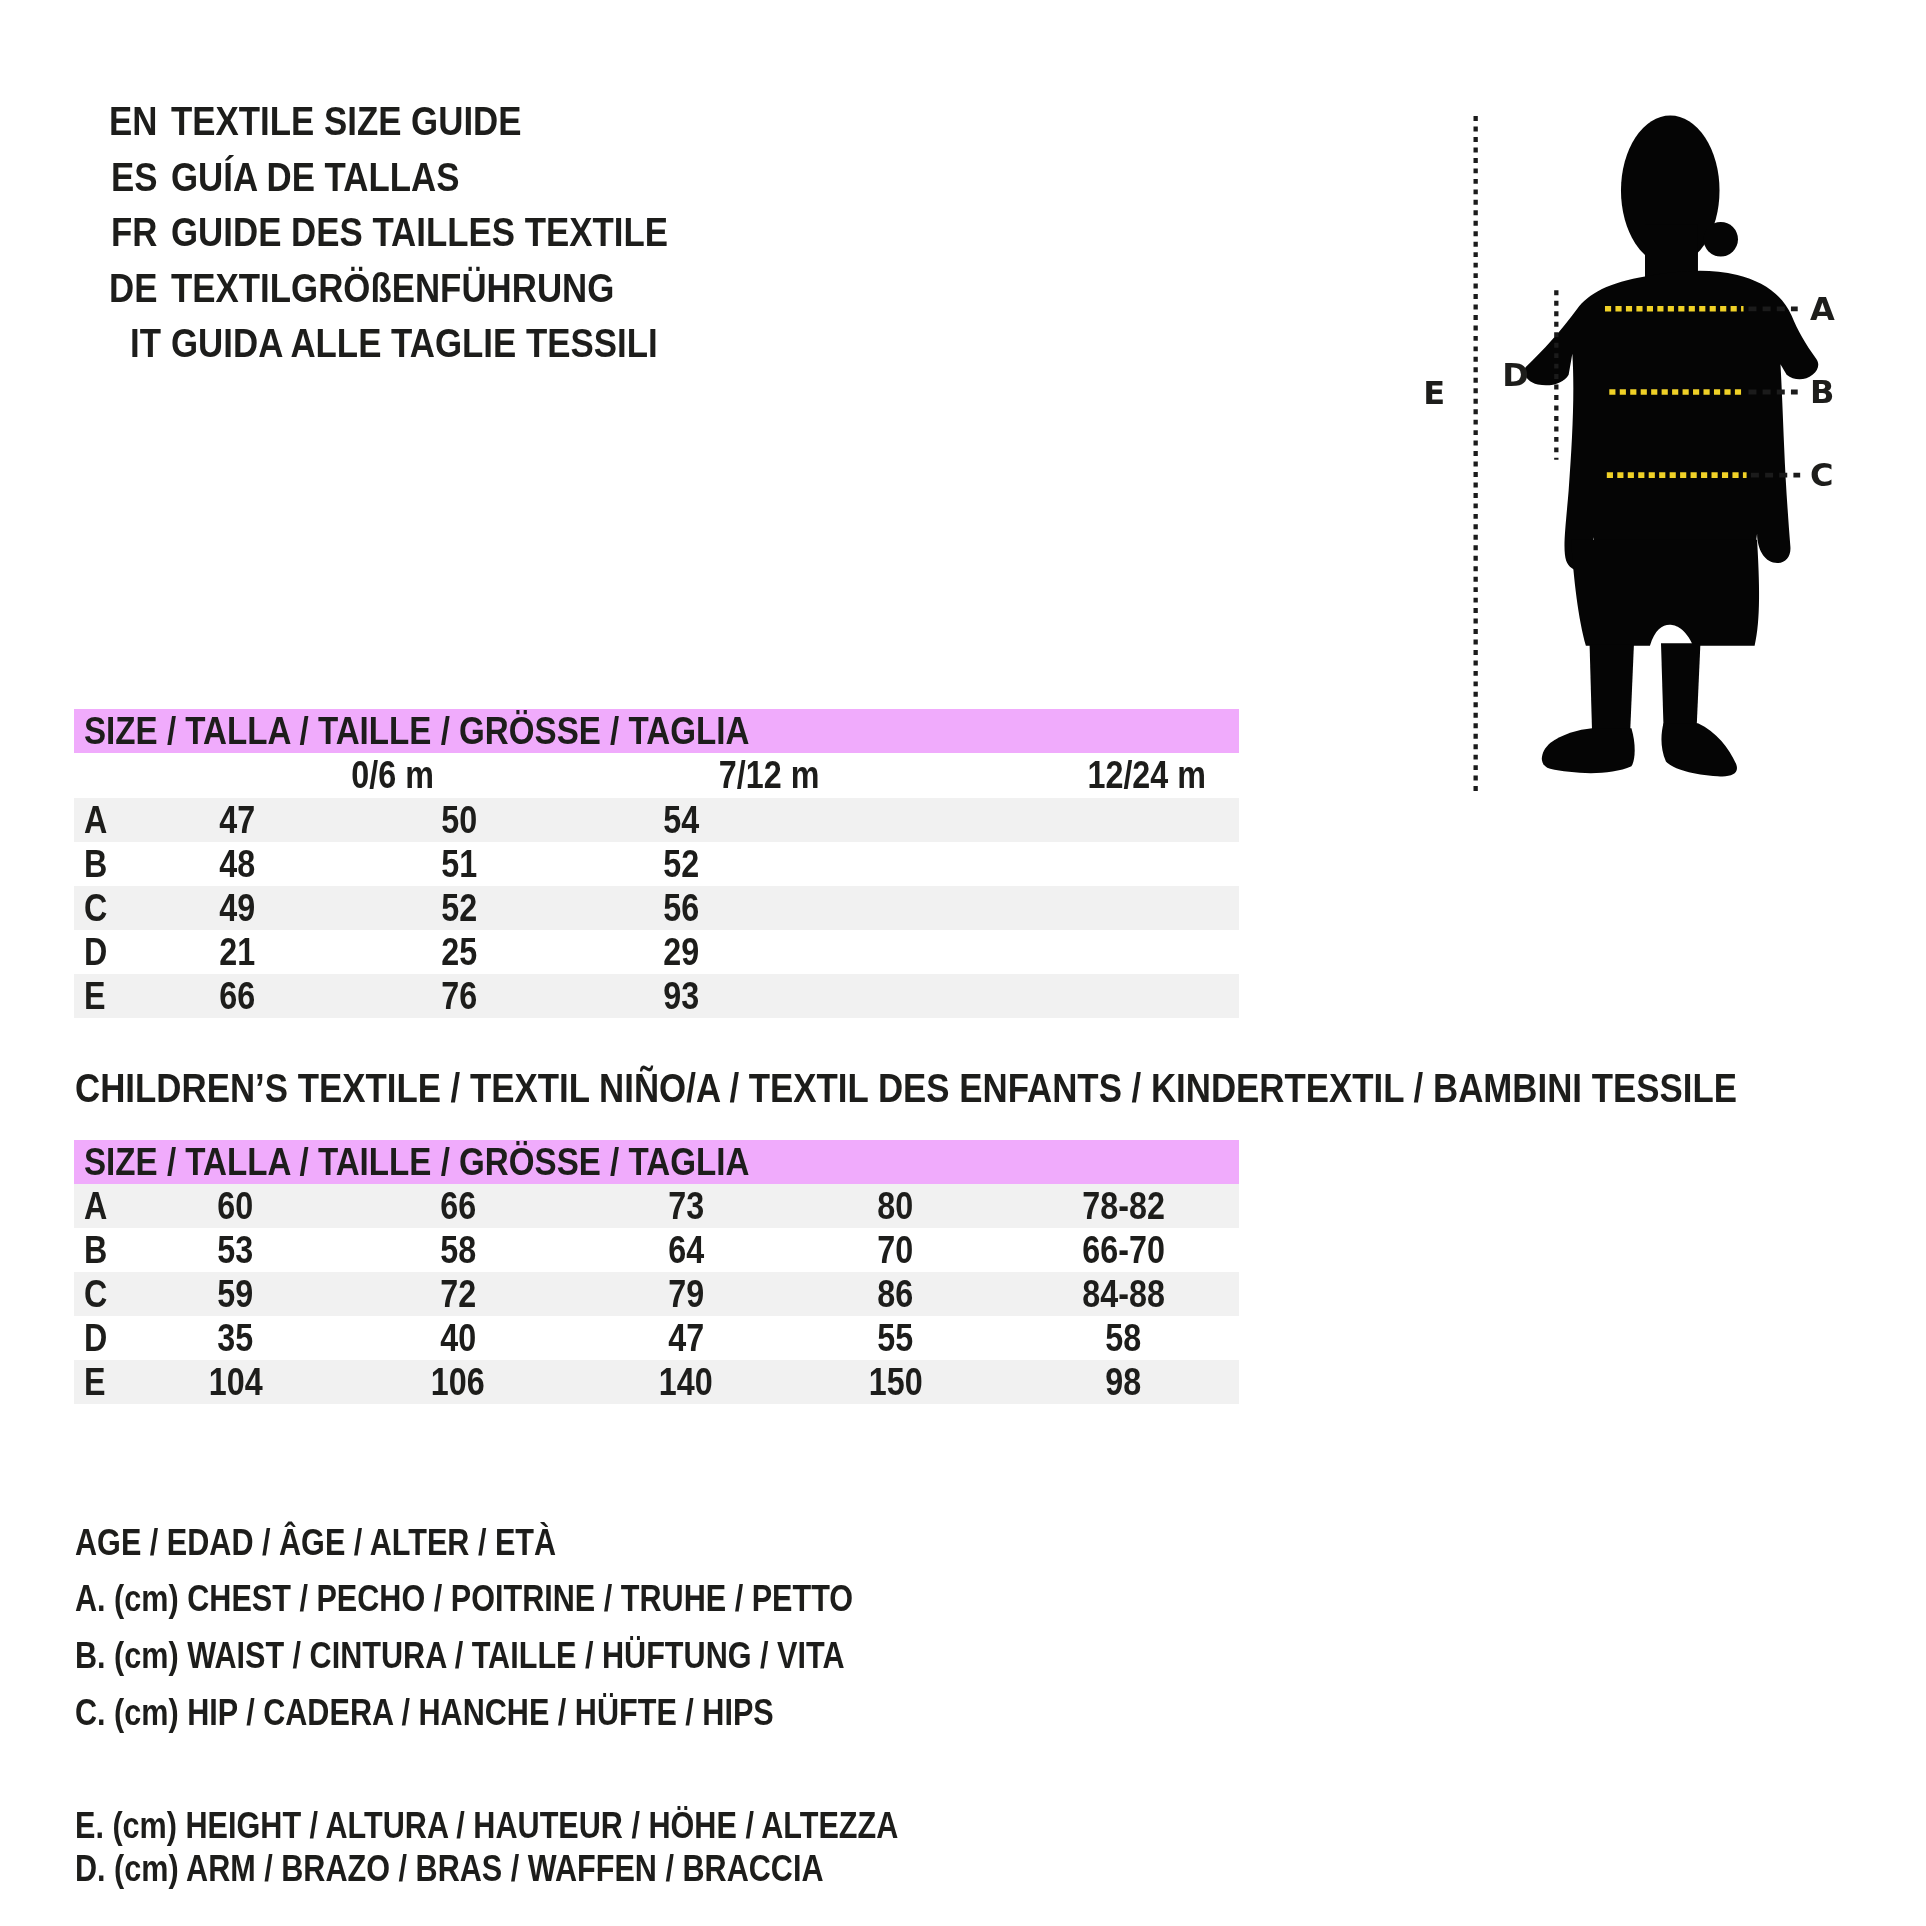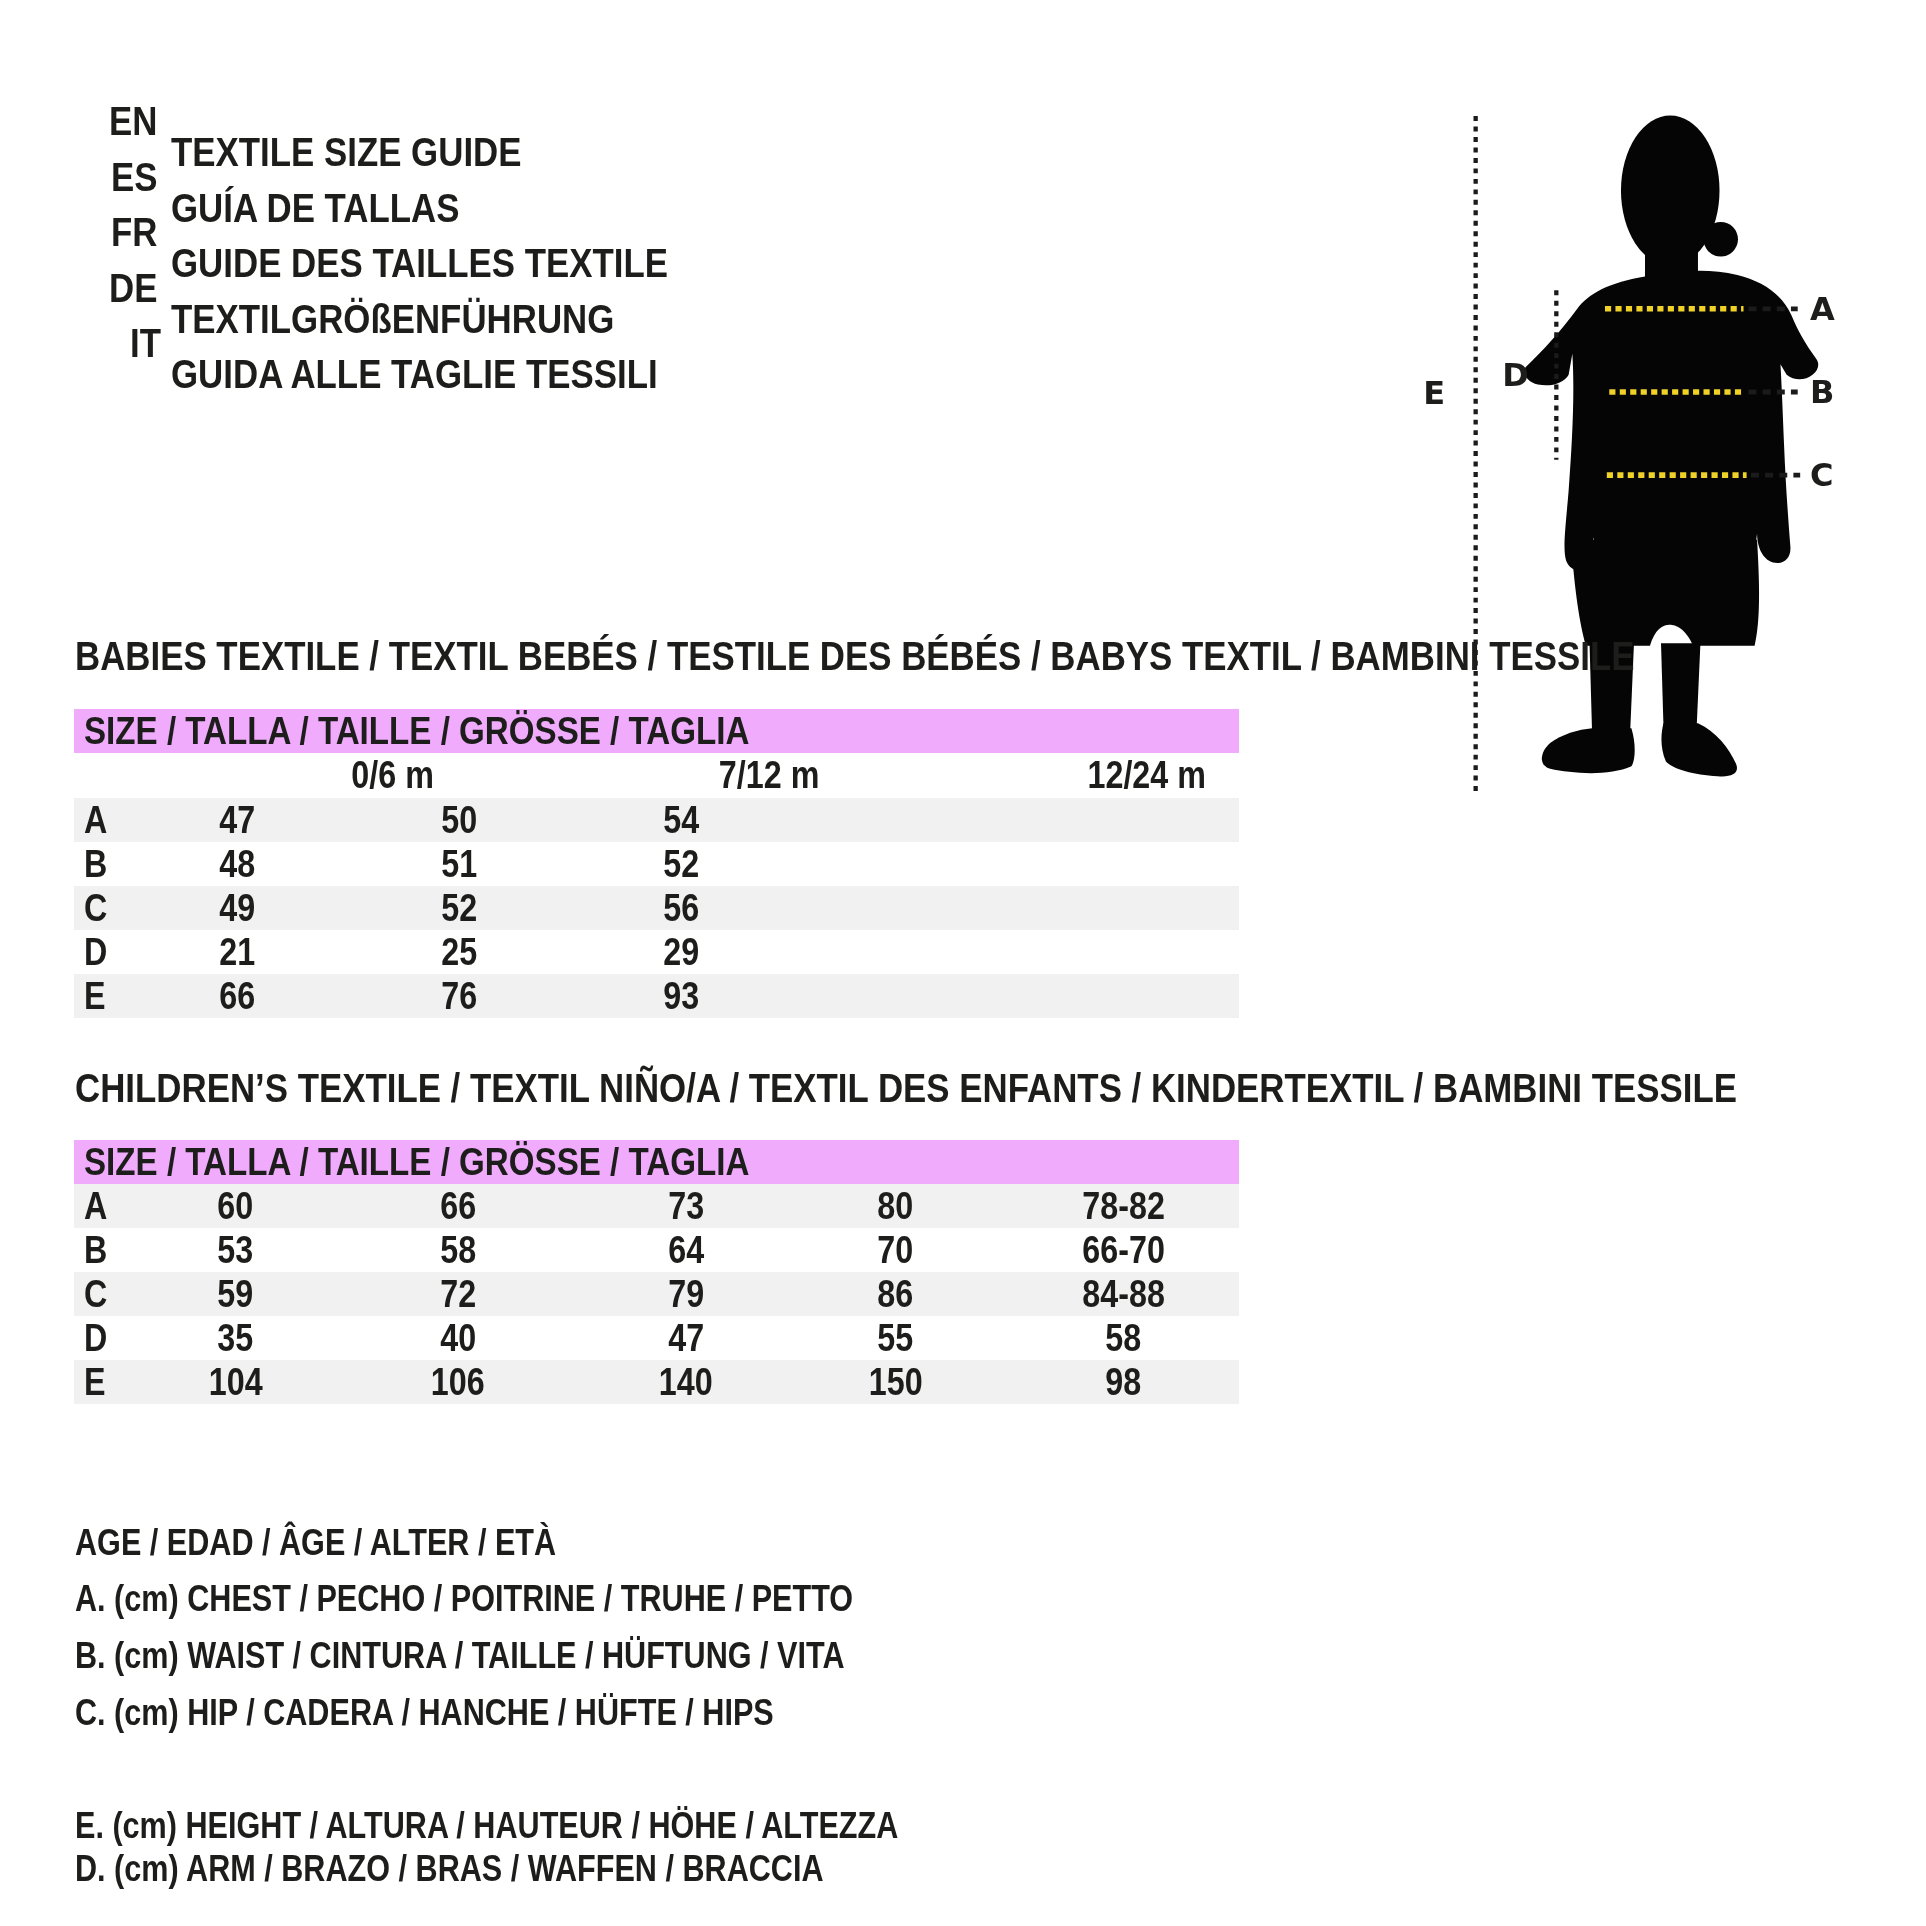--- a/index.html
+++ b/index.html
@@ -4,21 +4,21 @@
 <style>
   html,body{margin:0;padding:0;background:#ffffff;}
   .canvas{
     position:relative;width:1926px;height:1926px;background:#ffffff;
     font-family:"Liberation Sans",sans-serif;font-weight:700;color:#1d1d1b;overflow:hidden;
   }
   .cond{display:inline-block;transform:scaleX(0.85);transform-origin:left center;white-space:nowrap;}
   
   .lang-row{position:absolute;left:74px;height:43px;font-size:41px;line-height:43px;}
   .lang-code{position:absolute;left:0;top:0;width:92px;text-align:right;}
-  .lang-title{position:absolute;left:97px;top:0;margin-top:31px;}
+  .lang-title{position:absolute;left:97px;top:0;}
   
   .sec-head{position:absolute;left:75px;font-size:41px;line-height:43px;}
   
   .tbl{position:absolute;left:74px;width:1165px;}
   .size-bar{height:44px;background:#f0abfc;line-height:44px;font-size:39px;padding-left:10px;box-sizing:border-box;}
   .colhead-row{display:flex;height:45px;line-height:45px;font-size:38px;justify-content:space-between;}
   .data-row{display:flex;height:44px;line-height:44px;font-size:38px;}
   .stripe{background:#f1f1f1;}
   .cell{text-align:center;box-sizing:border-box;}
   .cell .cond{transform-origin:center center;}
@@ -84,23 +84,20 @@
     <line x1="548" y1="540" x2="628" y2="540" stroke-width="8" stroke-dasharray="13 10" stroke="#1b1b1b"></line>
     <line x1="552" y1="675" x2="632" y2="675" stroke-width="8" stroke-dasharray="13 10" stroke="#1b1b1b"></line>
 
     <text class="fig-label" x="648" y="423">A</text>
     <text class="fig-label" x="648" y="558">B</text>
     <text class="fig-label" x="648" y="693">C</text>
     <text class="fig-label" x="148" y="530">D</text>
     <text class="fig-label" x="20" y="560">E</text>
   </svg>
 
-  <div class="sec-head" style="top:635px">
-    <span class="cond">BABIES TEXTILE / TEXTIL BEBÉS / TESTILE DES BÉBÉS / BABYS TEXTIL / BAMBINI TESSILE</span>
-  </div>
 
   <div class="tbl" style="top:709px">
     <div class="size-bar">
       <span class="cond">SIZE / TALLA / TAILLE / GRÖSSE / TAGLIA</span>
     </div>
     <div class="colhead-row">
       <div class="cell lbl"></div>
       <div class="cell b1"><span class="cond">0/6 m</span></div>
       <div class="cell b2"><span class="cond">7/12 m</span></div>
       <div class="cell b3"><span class="cond">12/24 m</span></div>

